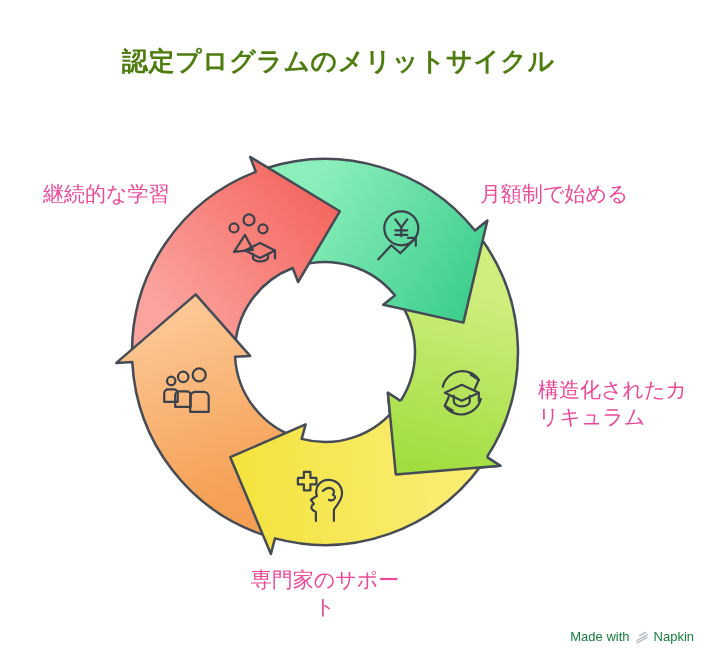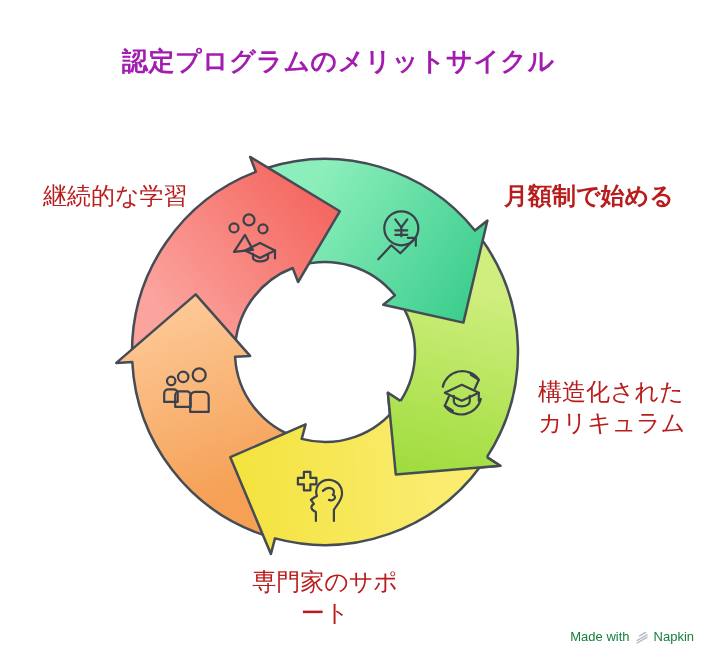--- a/index.html
+++ b/index.html
@@ -2,27 +2,27 @@
 <html><head>
 <meta charset="utf-8">
 <style>
   html,body{margin:0;padding:0;background:#ffffff;}
   .stage{
     position:relative;width:708px;height:666px;background:#ffffff;overflow:hidden;
     font-family:"Liberation Sans","DejaVu Sans",sans-serif;
   }
   .title{
     position:absolute;left:122px;top:44px;margin:0;
-    font-size:26px;font-weight:bold;color:#a21caf;letter-spacing:.5px;
+    font-size:26px;font-weight:bold;color:#4d7c0f;letter-spacing:.5px;
   }
   .lbl{
-    position:absolute;font-size:24px;color:#b91c1c;line-height:1.28;
+    position:absolute;font-size:21px;color:#ec4899;line-height:1.28;
   }
   .l0{left:43px;top:181px;}
-  .l1{left:504px;top:181px;font-weight:bold;}
+  .l1{left:480px;top:181px;}
   .l2{left:538px;top:377px;width:170px;}
   .l3{left:245px;top:567px;width:160px;text-align:center;}
   .l4{left:25px;top:370px;}
   #cycle{position:absolute;left:0;top:0;}
   .seg{stroke:#454c55;stroke-width:2.5;stroke-linejoin:round;}
   .seg-head-stroke{fill:none;stroke:#454c55;stroke-width:2.5;stroke-linejoin:round;}
   .icon-g{stroke:#3a414b;stroke-width:2.2;fill:none;stroke-linecap:round;stroke-linejoin:round;}
   .badge{
     position:absolute;right:14px;bottom:22px;display:flex;align-items:center;gap:5px;
     font-size:13px;color:#15803d;cursor:pointer;

